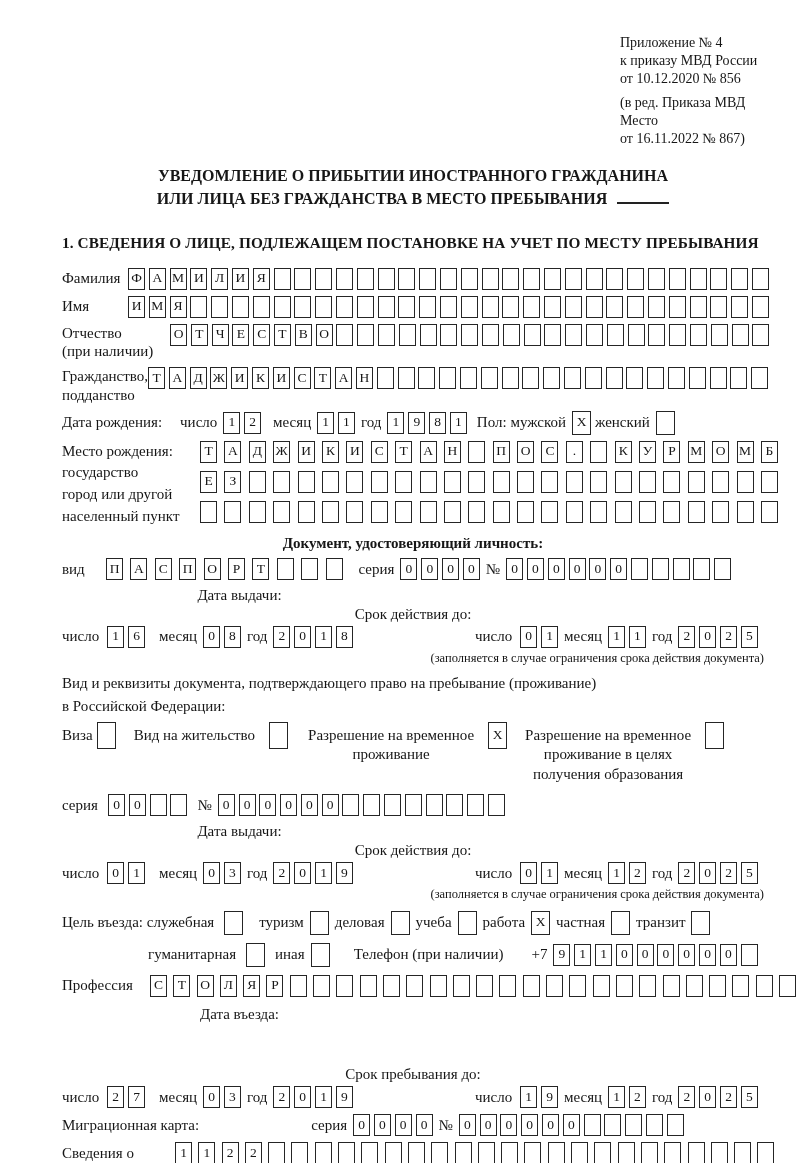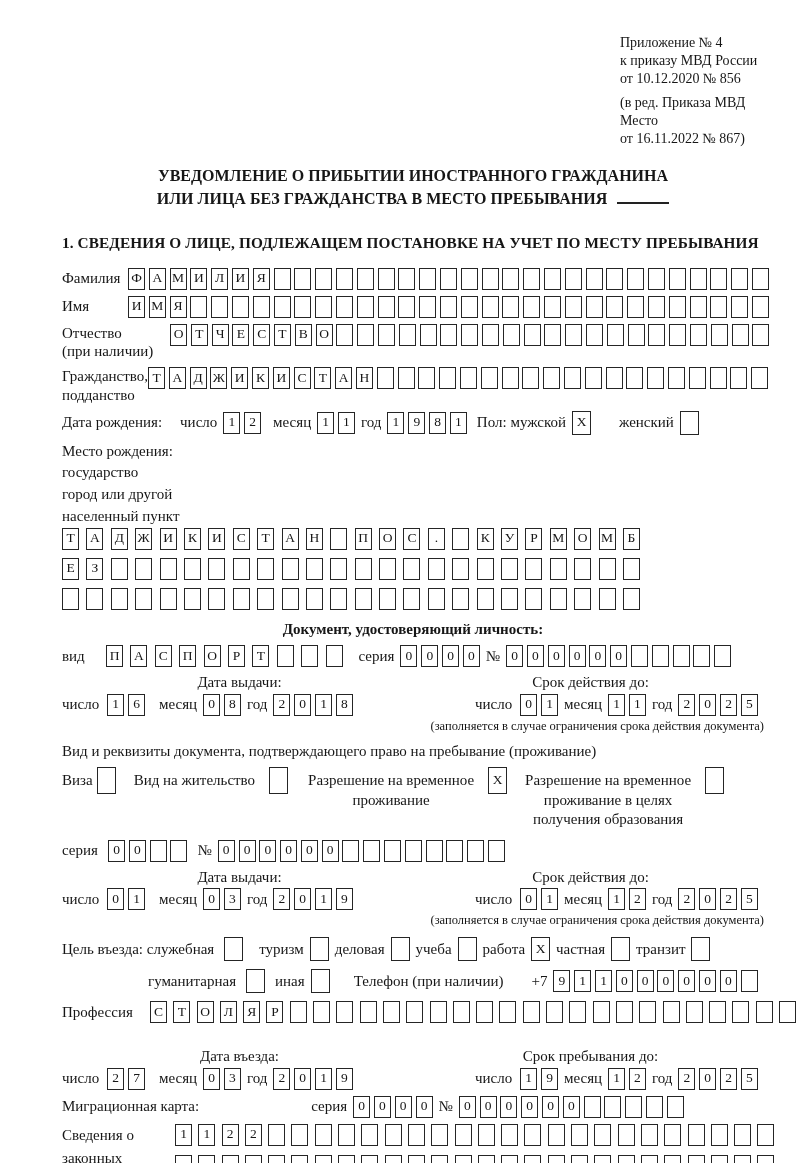--- a/index.html
+++ b/index.html
@@ -32,21 +32,21 @@
     width:17px;height:22px;border:1.8px solid #252525;
     display:flex;align-items:center;justify-content:center;
     font-size:13.5px;background:#fff;
   }
   .cb .cell{width:19px;height:24px;}
   .cbtall .cell{width:19px;height:27px;}
   .mini-lbl{margin:0 6px;}
   .gap8{width:8px;flex:none;}
 
   
-  .dc{display:flex;margin-bottom:2px;}
+  .dc{display:flex;margin-bottom:2px;flex-direction:column;}
   .dc .cl{width:355px;flex:none;text-align:center;}
   .dc .cr{flex:1;text-align:center;}
   .dcv{display:flex;align-items:center;margin-bottom:3px;}
   .dcv .vl{width:355px;flex:none;display:flex;align-items:center;}
   .dcv .vr{flex:1;display:flex;align-items:center;padding-left:58px;}
   .note-r{text-align:right;font-size:12.5px;margin:1px 0 8px 0;}
 
   .para{margin:4px 0 2px 0;}
   .permits{margin-top:6px;margin-bottom:10px;}
   .center-lbl{text-align:center;line-height:1.3;}
@@ -241,27 +241,27 @@
     <span class="boxes">
         <span class="cell">1</span>
         <span class="cell">9</span>
         <span class="cell">8</span>
         <span class="cell">1</span>
       </span>
     <span class="mini-lbl" style="margin-left:10px">Пол: мужской</span>
     <span class="boxes cb">
         <span class="cell">X</span>
       </span>
-    <span class="mini-lbl" style="margin-left:28px">женский</span>
-    <span class="boxes cb">
-        <span class="cell"></span>
-      </span>
-  </div>
-
-  <div class="row top" style="margin-top:4px;flex-direction:column;">
+    <span class="mini-lbl" style="margin-left:4px">женский</span>
+    <span class="boxes cb">
+        <span class="cell"></span>
+      </span>
+  </div>
+
+  <div class="row top" style="margin-top:4px;">
     <span class="lbl" style="width:138px;line-height:1.45;">
       <div>Место рождения:</div>
       <div>государство</div>
       <div>город или другой</div>
       <div>населенный пункт</div>
     </span>
     <span>
       <div class="boxes wide" style="margin-bottom:8px">
           <span class="cell">Т</span>
           <span class="cell">А</span>
@@ -424,20 +424,21 @@
           <span class="cell">2</span>
           <span class="cell">0</span>
           <span class="cell">2</span>
           <span class="cell">5</span>
         </span>
     </div>
   </div>
   <div class="note-r">(заполняется в случае ограничения срока действия документа)</div>
 
   <div class="para">Вид и реквизиты документа, подтверждающего право на пребывание (проживание)</div>
+  <div class="para">в Российской Федерации:</div>
 
   <div class="row top permits">
     <span style="padding-top:4px">Виза</span>
     <span class="boxes cbtall" style="margin-left:4px">
         <span class="cell"></span>
       </span>
     <span style="margin-left:18px;padding-top:4px">Вид на жительство</span>
     <span class="boxes cbtall" style="margin-left:14px">
         <span class="cell"></span>
       </span>
@@ -616,21 +617,21 @@
         <span class="cell"></span>
         <span class="cell"></span>
         <span class="cell"></span>
         <span class="cell"></span>
         <span class="cell"></span>
         <span class="cell"></span>
         <span class="cell"></span>
       </span>
   </div>
 
-  <div class="dc" style="margin-top:24px;">
+  <div class="dc" style="margin-top:8px;gap:42px;">
     <div class="cl">Дата въезда:</div>
     <div class="cr">Срок пребывания до:</div>
   </div>
   <div class="dcv">
     <div class="vl">
       <span>число</span>
         <span class="gap8"></span>
       <span class="boxes">
           <span class="cell">2</span>
           <span class="cell">7</span>

